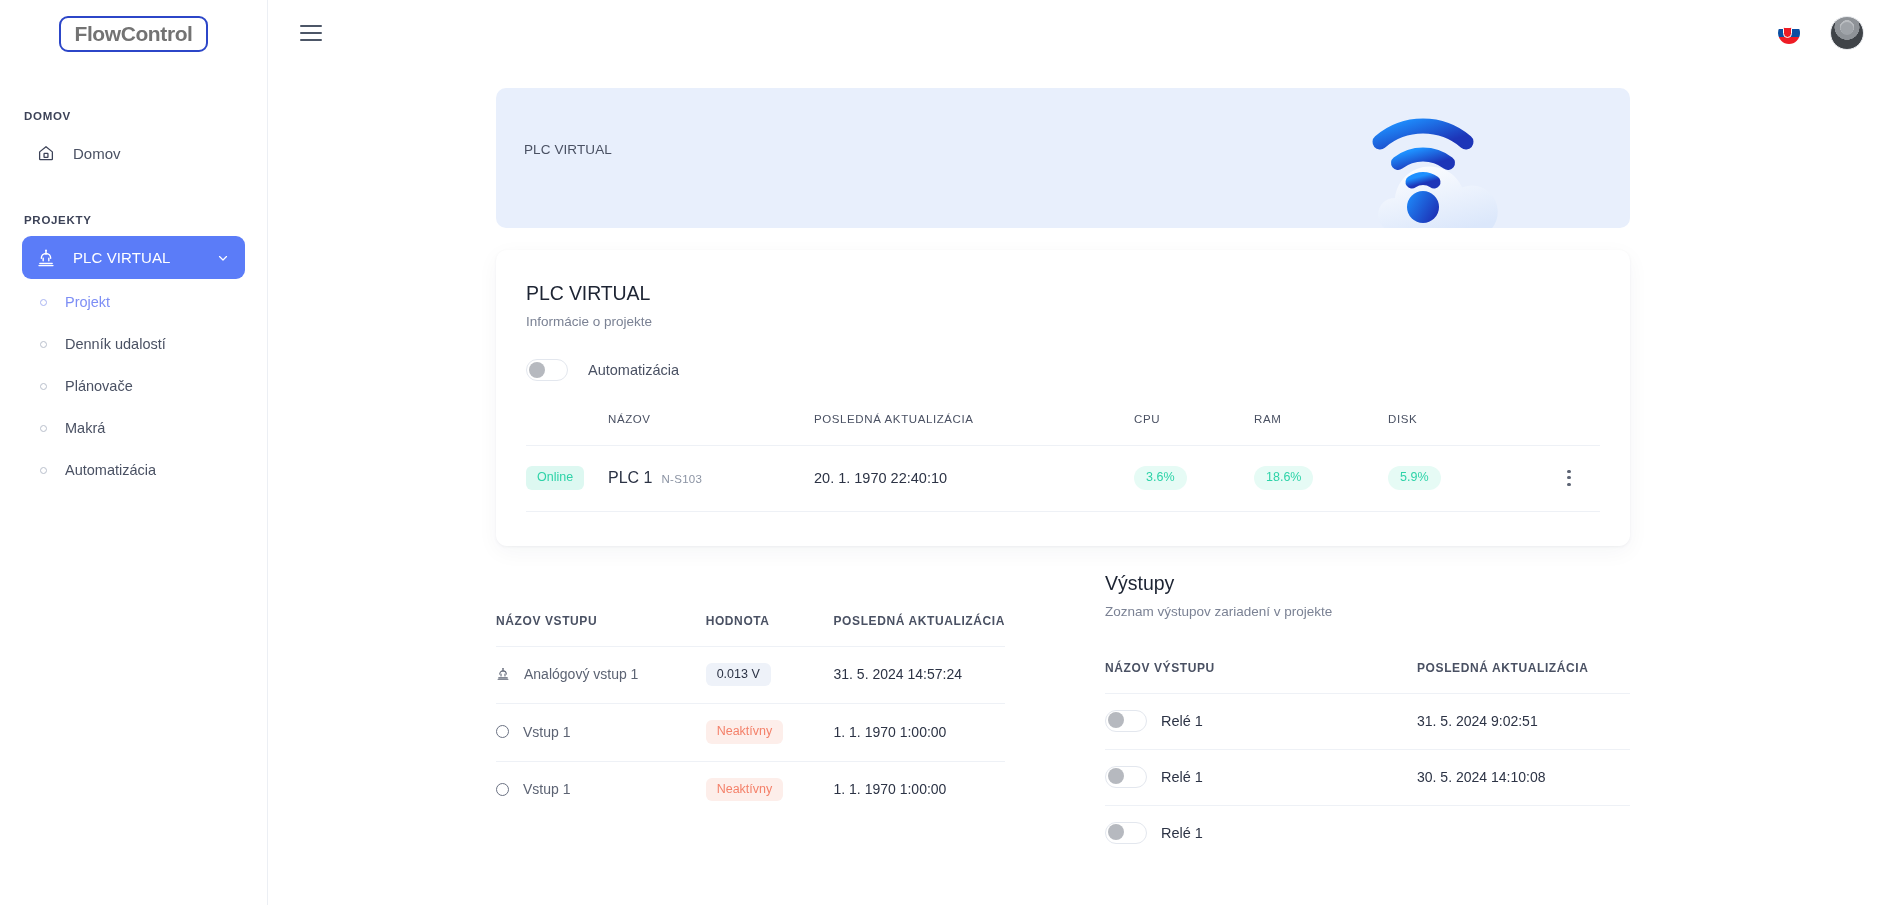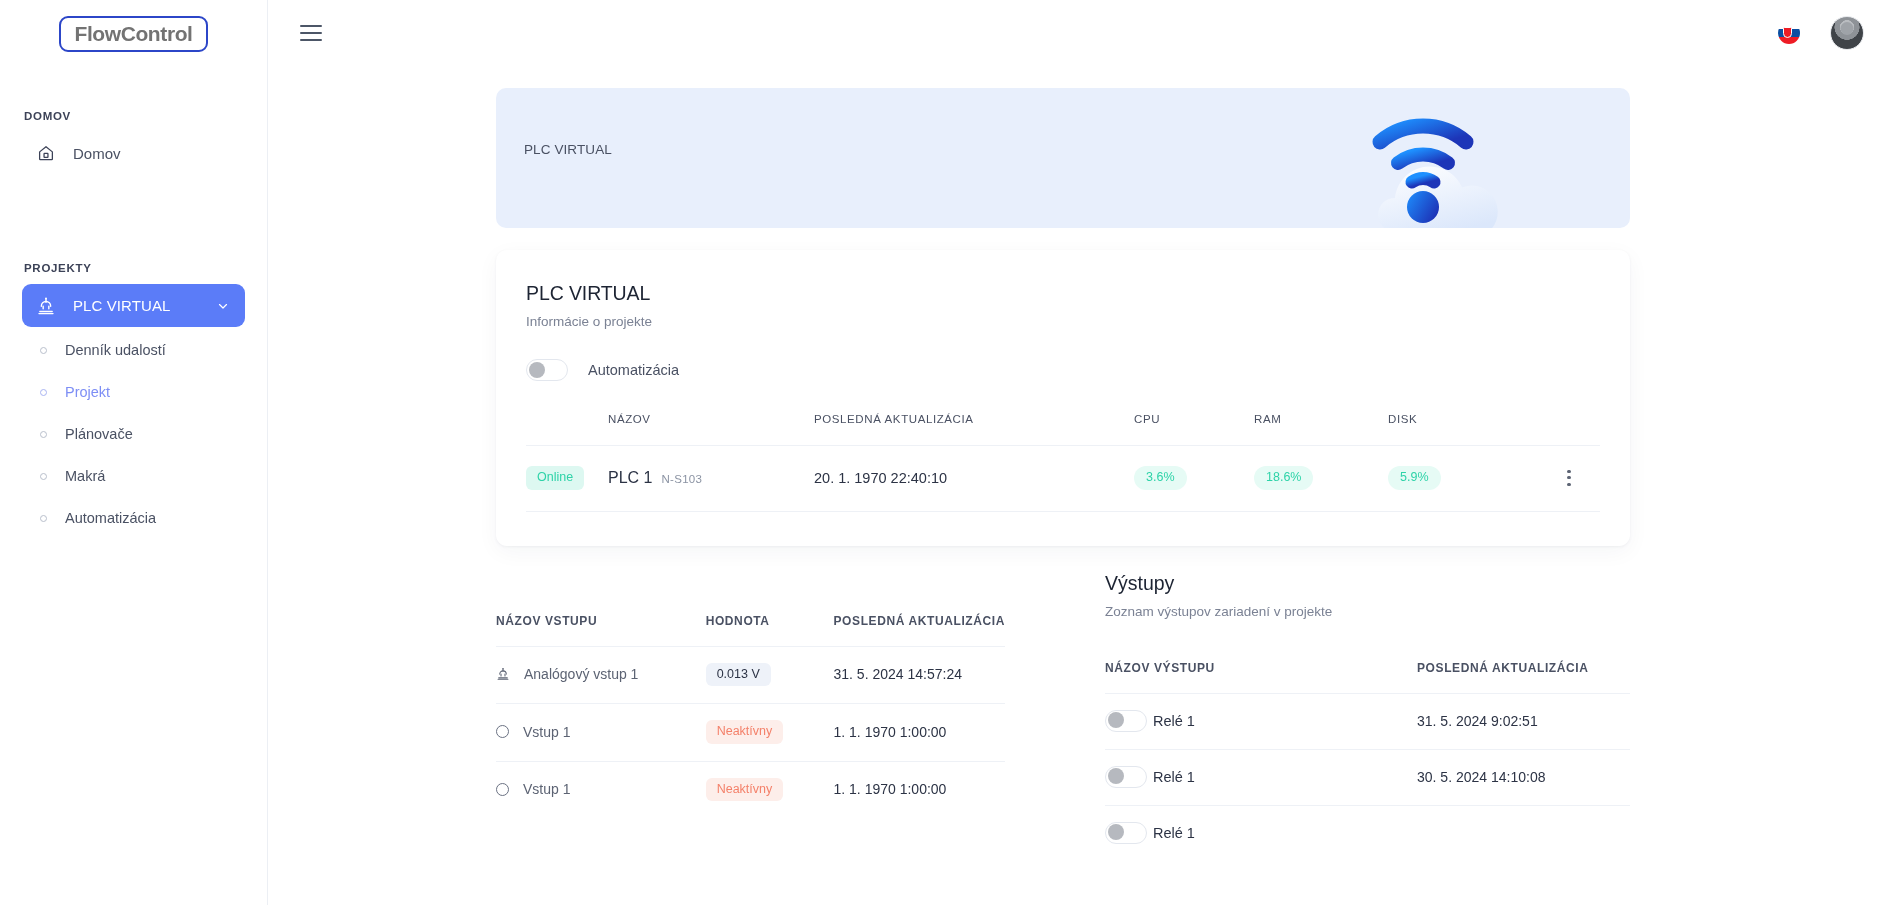--- a/index.html
+++ b/index.html
@@ -36,21 +36,21 @@
   }
   .nav-section-label {
     font-size: 11.5px;
     font-weight: bold;
     letter-spacing: 0.7px;
     color: #3c4257;
     padding: 0 0 0 24px;
     text-transform: uppercase;
   }
   .sec-domov { margin-top: 58px; }
-  .sec-projekty { margin-top: 88px; }
+  .sec-projekty { margin-top: 40px; }
 
   .nav-item {
     display: flex; align-items: center; gap: 17px;
     height: 42px;
     margin: 10px 22px 0 22px;
     padding: 0 14px;
     border-radius: 9px;
     font-size: 15px;
     color: #4a5163;
     cursor: pointer;
@@ -203,21 +203,21 @@
     color: #4a5163; text-transform: uppercase; text-align: left;
     padding: 0 0 18px 0; white-space: nowrap;
   }
   table.io td {
     border-top: 1px solid #eef1f6;
     padding: 16px 0 17px 0;
     font-size: 14px; color: #2c3345; vertical-align: middle;
   }
   .io-name { display: flex; align-items: center; gap: 14px; color: #5c6373; font-size: 14px; }
   .circ-ico { width: 13px; height: 13px; border-radius: 50%; border: 1.4px solid #6b7283; flex: 0 0 13px; }
-  .out-name { display: flex; align-items: center; gap: 6px; font-size: 14.5px; color: #2c3345; }
+  .out-name { display: flex; align-items: center; gap: 14px; font-size: 14.5px; color: #2c3345; }
   .ts { font-size: 14px; color: #2c3345; }
 
   svg { display: block; }
 </style>
 </head>
 <body>
 
 <div class="app">
 
   <aside class="sidebar">
@@ -252,27 +252,27 @@
         </svg>
       </span>
       <span>PLC VIRTUAL</span>
       <span class="chev">
         <svg width="14" height="14" viewBox="0 0 24 24" fill="none" stroke="#ffffff" stroke-width="2.1" stroke-linecap="round" stroke-linejoin="round">
           <polyline points="6 9.5 12 15.5 18 9.5"></polyline>
         </svg>
       </span>
     </div>
 
+    <div class="sub-item current">
+      <span class="dot"></span>
+      <span>Projekt</span>
+    </div>
     <div class="sub-item">
       <span class="dot"></span>
       <span>Denník udalostí</span>
-    </div>
-    <div class="sub-item current">
-      <span class="dot"></span>
-      <span>Projekt</span>
     </div>
     <div class="sub-item">
       <span class="dot"></span>
       <span>Plánovače</span>
     </div>
     <div class="sub-item">
       <span class="dot"></span>
       <span>Makrá</span>
     </div>
     <div class="sub-item">

